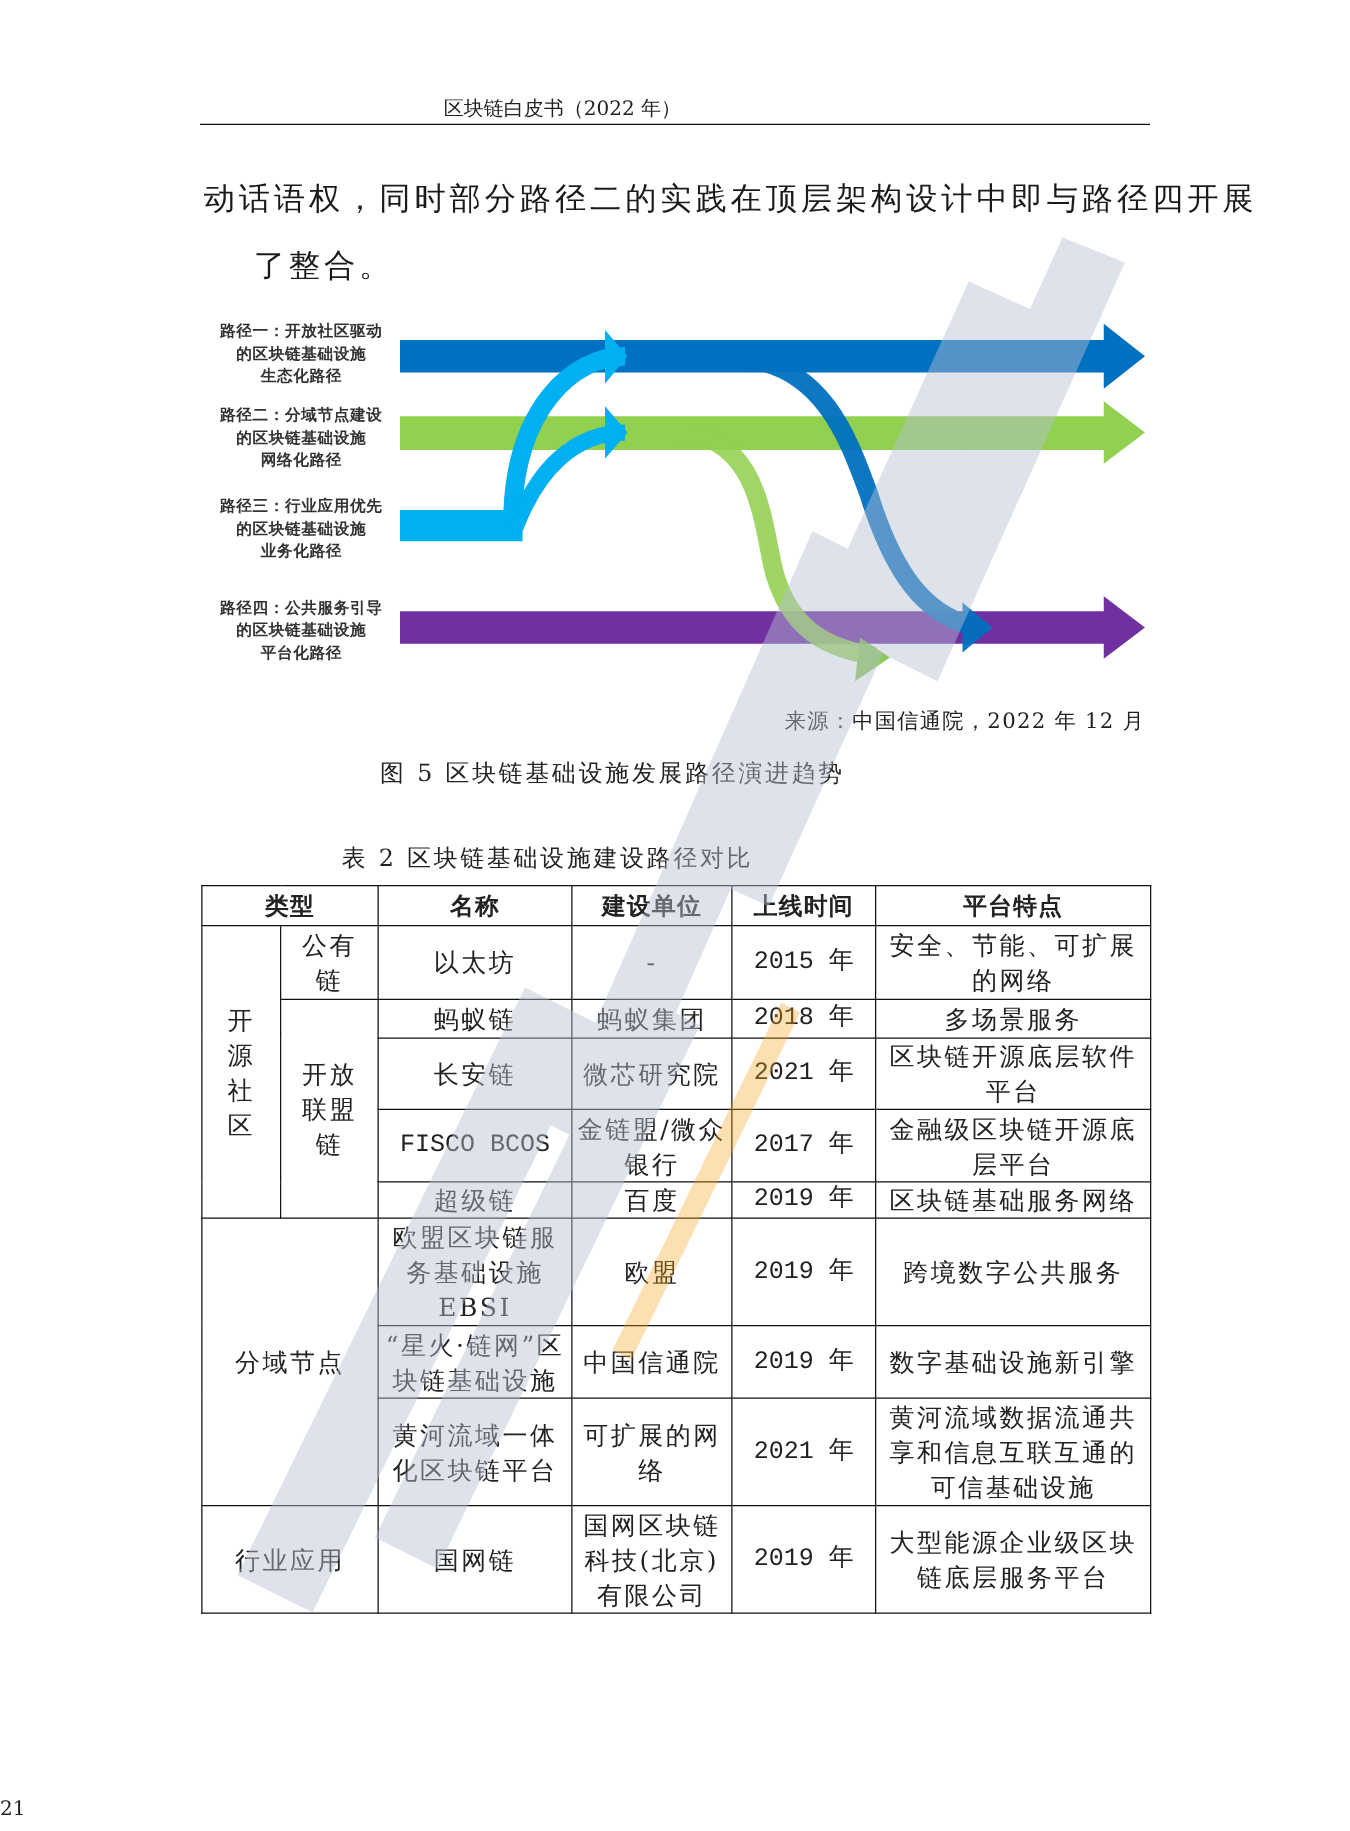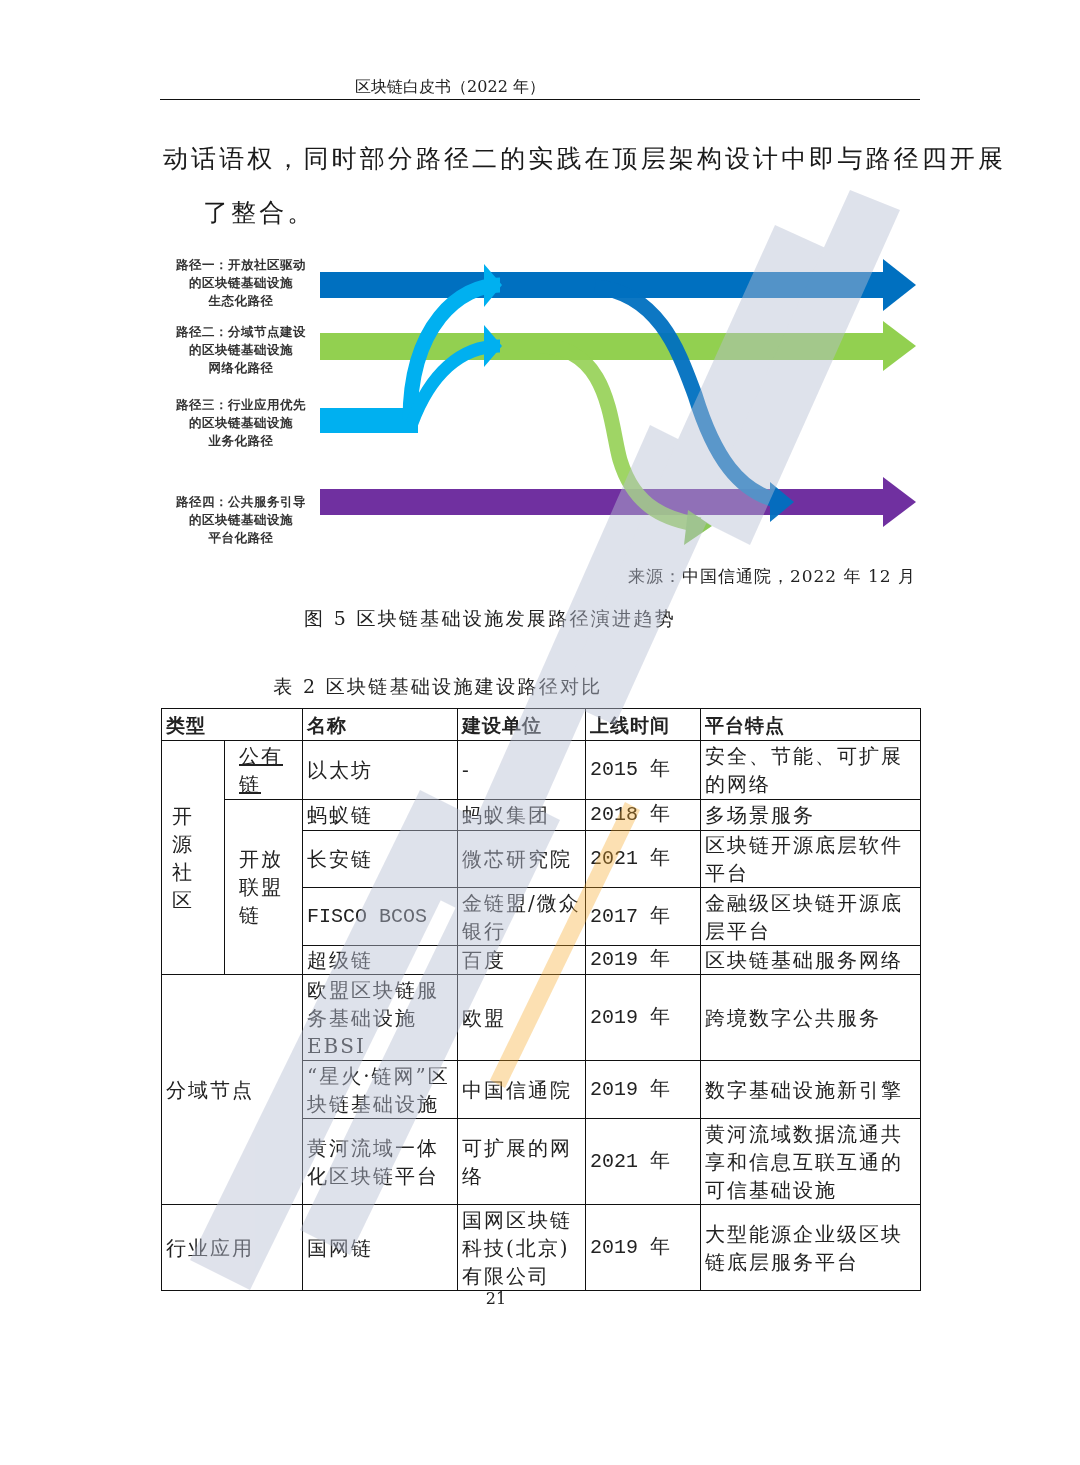--- a/index.html
+++ b/index.html
@@ -18,26 +18,26 @@
                line-height:18px; font-weight:bold; color:#333; letter-spacing:0.5px; }
   .fig-svg { position:absolute; left:320px; top:245px; }
   .fig-source { position:absolute; right:164px; top:565px; font-size:17px; color:#222;
                 letter-spacing:1px; }
   .fig-caption { position:absolute; left:0; width:980px; top:606px; text-align:center;
                  font-size:19px; letter-spacing:2.3px; color:#222; }
   .table-caption { position:absolute; left:0; width:876px; top:674px; text-align:center;
                    font-size:19px; letter-spacing:2.3px; color:#222; }
   table.cmp { position:absolute; left:161px; top:708px; border-collapse:collapse;
               width:759px; table-layout:fixed; font-size:20px; color:#222; }
-  table.cmp td, table.cmp th { border:1.6px solid #111; text-align:left; vertical-align:middle;
+  table.cmp td, table.cmp th { border:1.6px solid #111; text-align:center; vertical-align:middle;
               padding:0 4px; line-height:28px; letter-spacing:2px; }
   table.cmp th { font-weight:bold; font-family:"DejaVu Sans","Liberation Sans",sans-serif;
                  font-size:19px; height:31px; letter-spacing:1px; }
   table.cmp td.latin { font-family:Liberation Mono, monospace; letter-spacing:0; }
-  .page-number { position:absolute; left:0; width:992px; top:1289px; text-align:center;
+  .page-number { position:absolute; left:0; width:992px; top:1437px; text-align:left;
                  font-size:16px; color:#222; }
   .watermark { position:absolute; left:0; top:0; pointer-events:none; }
 </style>
 </head>
 <body>
 
 <div class="header-title">区块链白皮书（2022 年）</div>
 <div class="header-rule"></div>
 
 <div class="para l1">动话语权，同时部分路径二的实践在顶层架构设计中即与路径四开展</div>
@@ -52,21 +52,21 @@
   <div class="fig-label" style="top:67px;">
     <div>路径二：分域节点建设</div>
     <div>的区块链基础设施</div>
     <div>网络化路径</div>
   </div>
   <div class="fig-label" style="top:140px;">
     <div>路径三：行业应用优先</div>
     <div>的区块链基础设施</div>
     <div>业务化路径</div>
   </div>
-  <div class="fig-label" style="top:237px;">
+  <div class="fig-label" style="top:221px;">
     <div>路径四：公共服务引导</div>
     <div>的区块链基础设施</div>
     <div>平台化路径</div>
   </div>
 </div>
 
 <svg class="fig-svg" width="600" height="310" viewBox="0 0 600 310">
 
   <g>
     <rect x="0" y="244" width="565" height="26" fill="#7030A0"></rect>
@@ -119,21 +119,21 @@
   <tbody>
       <tr>
     <th colspan="2">类型</th>
     <th>名称</th>
     <th>建设单位</th>
     <th>上线时间</th>
     <th>平台特点</th>
   </tr>
   <tr style="height:59px">
     <td rowspan="5" style="padding:0 10px;">开源社区</td>
-    <td style="padding:0 14px;text-decoration:underline;">公有链</td>
+    <td style="padding:0 14px;">公有链</td>
     <td>以太坊</td>
     <td>-</td>
     <td class="latin">2015 年</td>
     <td>安全、节能、可扩展的网络</td>
   </tr>
   <tr style="height:31px">
     <td rowspan="4" style="padding:0 14px;">开放联盟链</td>
     <td>蚂蚁链</td>
     <td>蚂蚁集团</td>
     <td class="latin">2018 年</td>

